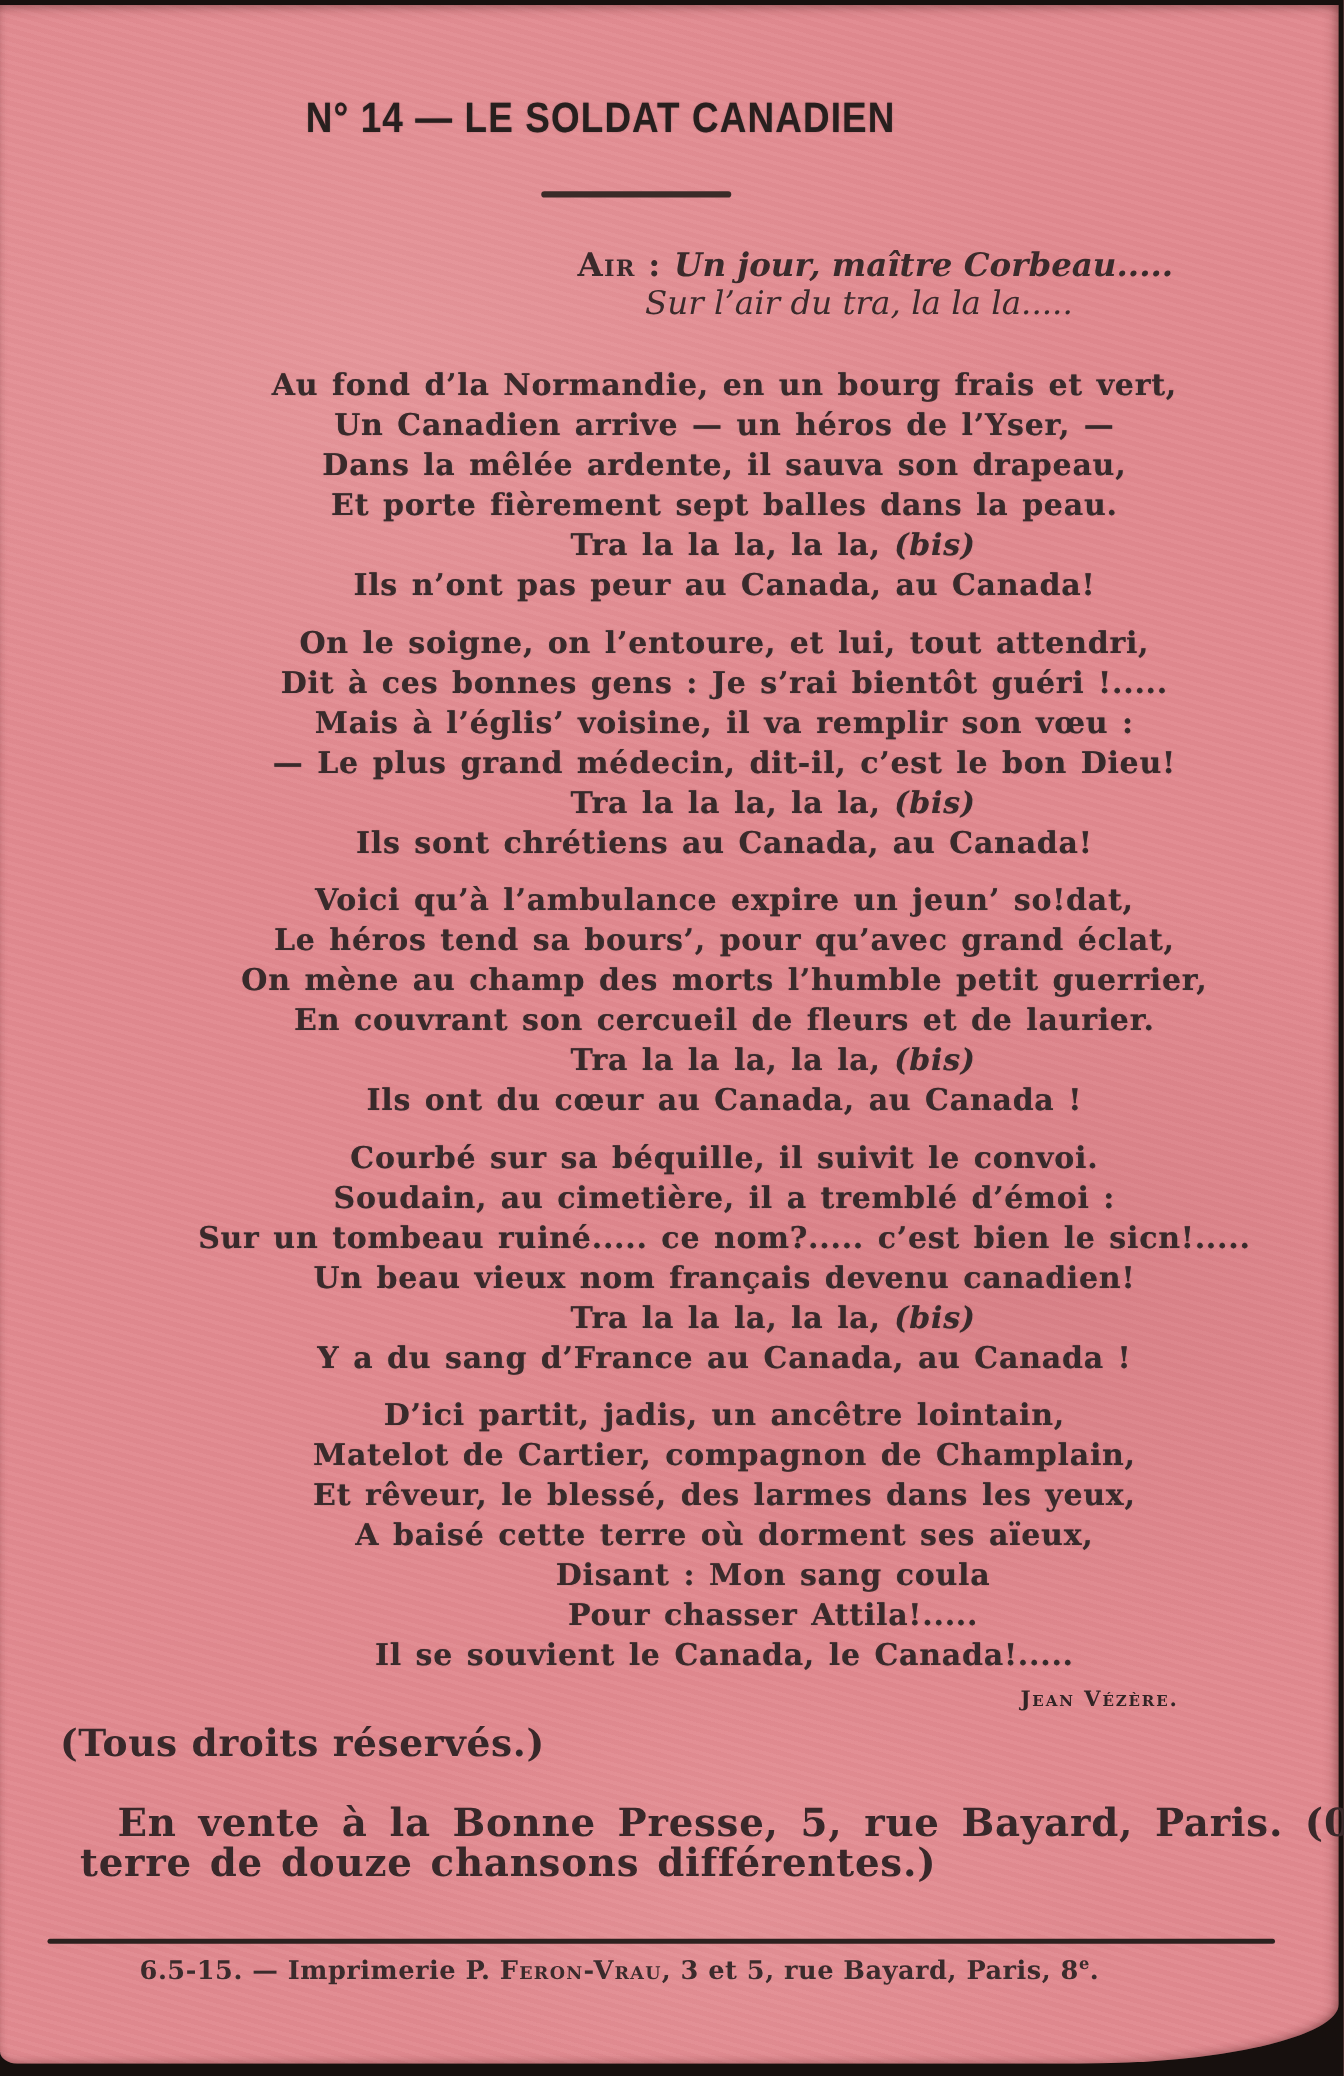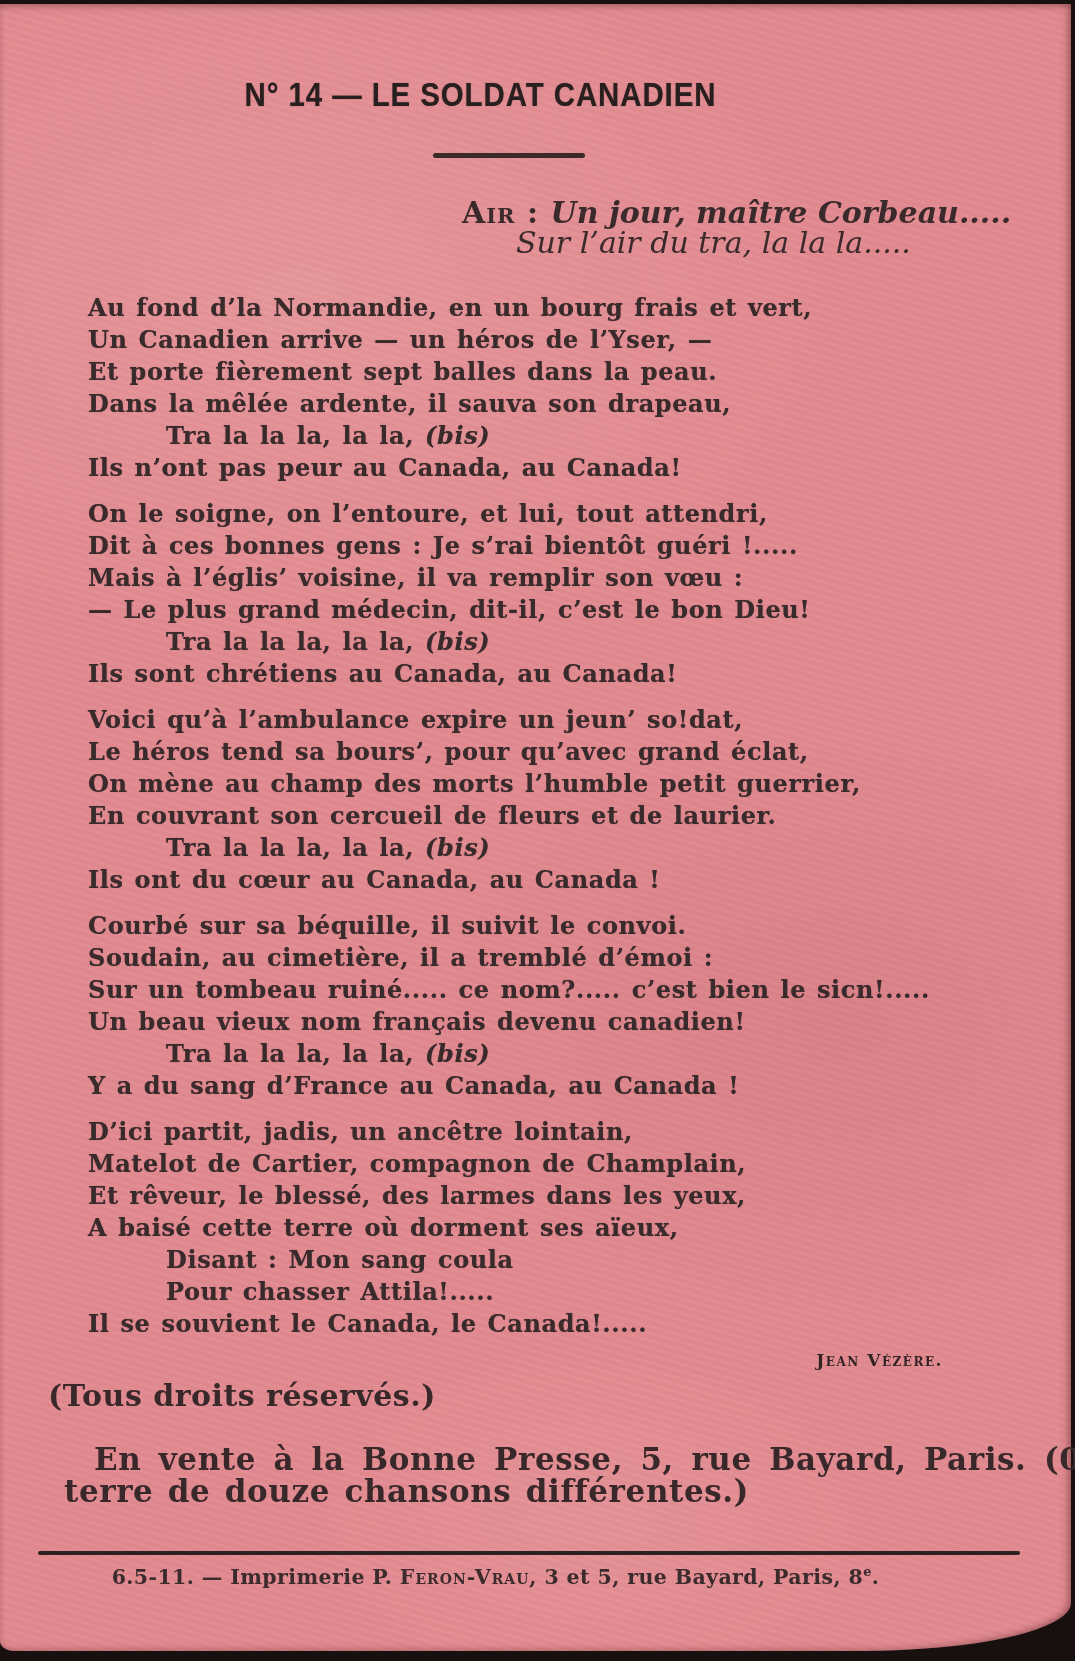--- a/index.html
+++ b/index.html
@@ -42,29 +42,29 @@
   }
   .divider{
     width:152px;height:5px;
     background:#3a2b28;
     border-radius:3px;
     margin:42px auto 0;
     transform:translateX(-27px);
   }
   .air{
     margin:40px 0 0 462px;
-    font-size:30px;
+    font-size:26px;
     line-height:30px;
     color:#3b2a2b;
   }
   .air .sc{font-variant:small-caps;font-style:normal;font-weight:bold;letter-spacing:1px;}
   .air .it{font-style:italic;font-weight:bold;}
   .air .line2{font-style:italic;font-weight:normal;padding-left:54px;}
   .verses{margin:34px 0 0 88px;}
-  .verse{margin-bottom:14px;}
+  .verse{margin-bottom:14px;text-align:center;}
   .vline{
     font-size:24px;
     line-height:32px;
     font-weight:bold;
     letter-spacing:0.6px;
     word-spacing:2px;
     color:#392a2b;
     text-shadow:0 0 0.7px rgba(55,35,38,0.6);
     white-space:nowrap;
   }
@@ -125,22 +125,22 @@
 
   <div class="air">
     <div><span class="sc">Air : </span><span class="it">Un jour, maître Corbeau.....</span></div>
     <div class="line2">Sur l’air du tra, la la la.....</div>
   </div>
 
   <div class="verses" id="verses">
       <div class="verse">
         <div class="vline">Au fond d’la Normandie, en un bourg frais et vert,</div>
         <div class="vline">Un Canadien arrive — un héros de l’Yser, —</div>
+        <div class="vline">Dans la mêlée ardente, il sauva son drapeau,</div>
         <div class="vline">Et porte fièrement sept balles dans la peau.</div>
-        <div class="vline">Dans la mêlée ardente, il sauva son drapeau,</div>
         <div class="vline ind1">Tra la la la, la la, <i>(bis)</i></div>
         <div class="vline">Ils n’ont pas peur au Canada, au Canada!</div>
       </div>
       <div class="verse">
         <div class="vline">On le soigne, on l’entoure, et lui, tout attendri,</div>
         <div class="vline">Dit à ces bonnes gens : Je s’rai bientôt guéri !.....</div>
         <div class="vline">Mais à l’églis’ voisine, il va remplir son vœu :</div>
         <div class="vline">— Le plus grand médecin, dit-il, c’est le bon Dieu!</div>
         <div class="vline ind1">Tra la la la, la la, <i>(bis)</i></div>
         <div class="vline">Ils sont chrétiens au Canada, au Canada!</div>
@@ -177,16 +177,16 @@
   <div class="rights">(Tous droits réservés.)</div>
 
   <div class="sale">
     <div class="l1">En vente à la Bonne Presse, 5, rue Bayard, Paris. (0 fr. 15 le</div>
     <div class="l2">terre de douze chansons différentes.)</div>
   </div>
 
   <div class="footer-rule"></div>
 
   <div class="imprint">
-    <span>6.5-11. — Imprimerie P. </span><span class="sc">Feron-Vrau</span><span>, 3 et 5, rue Bayard, Paris, 8</span><sup>e</sup><span>.</span>
+    <span>6.5-15. — Imprimerie P. </span><span class="sc">Feron-Vrau</span><span>, 3 et 5, rue Bayard, Paris, 8</span><sup>e</sup><span>.</span>
   </div>
 
 </div>
 
 </body></html>

